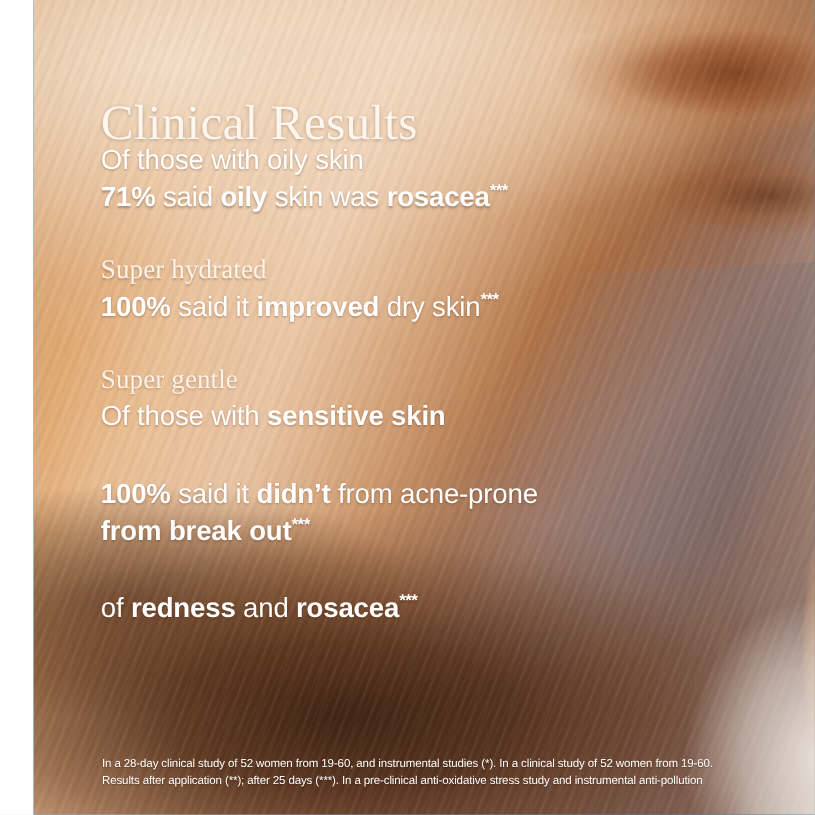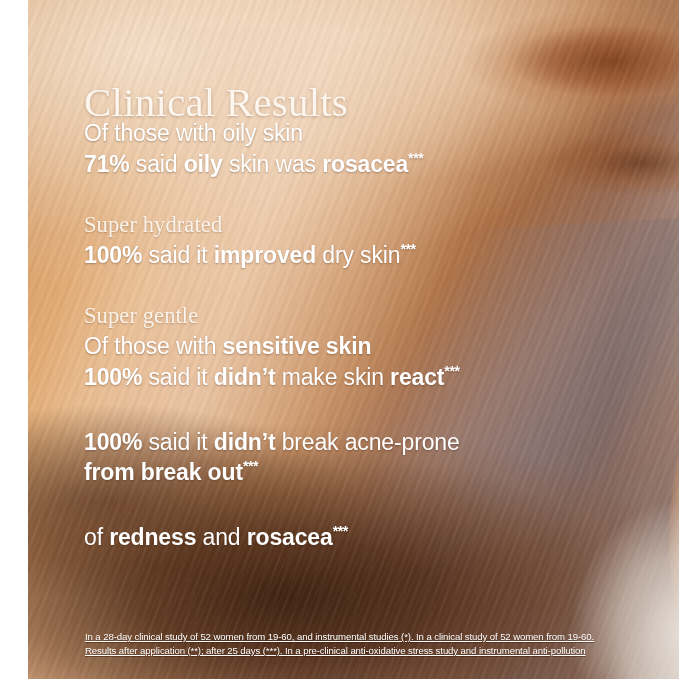--- a/index.html
+++ b/index.html
@@ -249,21 +249,21 @@
     top: 630px;
     width: 580px;
     font-family: "Liberation Sans", sans-serif;
     font-size: 9.6px;
     font-weight: 400;
     line-height: 1.45;
     color: #ffffff;
     letter-spacing: -0.1px;
     text-shadow: 0 1px 1px rgba(50,24,10,0.45);
   }
-  .footnote span { display: block; white-space: nowrap; text-decoration: underline; }
+  .footnote span { display: block; white-space: nowrap; }
 </style>
 </head>
 <body>
 
 <div id="stage">
 
   <div class="bg-layer" id="bg-base"></div>
   <div class="bg-layer" id="bg-cream-sweep"></div>
   <div class="bg-layer" id="bg-pale-band"></div>
   <div class="bg-layer" id="bg-mauve-right"></div>
@@ -298,28 +298,25 @@
         <div class="line">
           <b>100%</b><span> said it </span><b>improved</b><span> dry skin</span><sup>***</sup>
         </div>
       </div>
 
       <div class="block" style="margin-top:30px;">
         <div class="block-title">Super gentle</div>
         <div class="line">
           <span>Of those with </span><b>sensitive skin</b>
         </div>
-        <div class="line">
-          <b>100%</b><span> said it </span><b>didn’t</b><span> make skin </span><b>react</b><sup>***</sup>
-        </div>
       </div>
 
       <div class="block no-title" style="margin-top:34px;">
         <div class="line">
-          <b>100%</b><span> said it </span><b>didn’t</b><span> break acne-prone</span>
+          <b>100%</b><span> said it </span><b>didn’t</b><span> from acne-prone</span>
         </div>
         <div class="line">
           <b>from break out</b><sup>***</sup>
         </div>
       </div>
 
       <div class="block no-title" style="margin-top:34px;">
         <div class="line">
           <span>of </span><b>redness</b><span> and </span><b>rosacea</b><sup>***</sup>
         </div>

